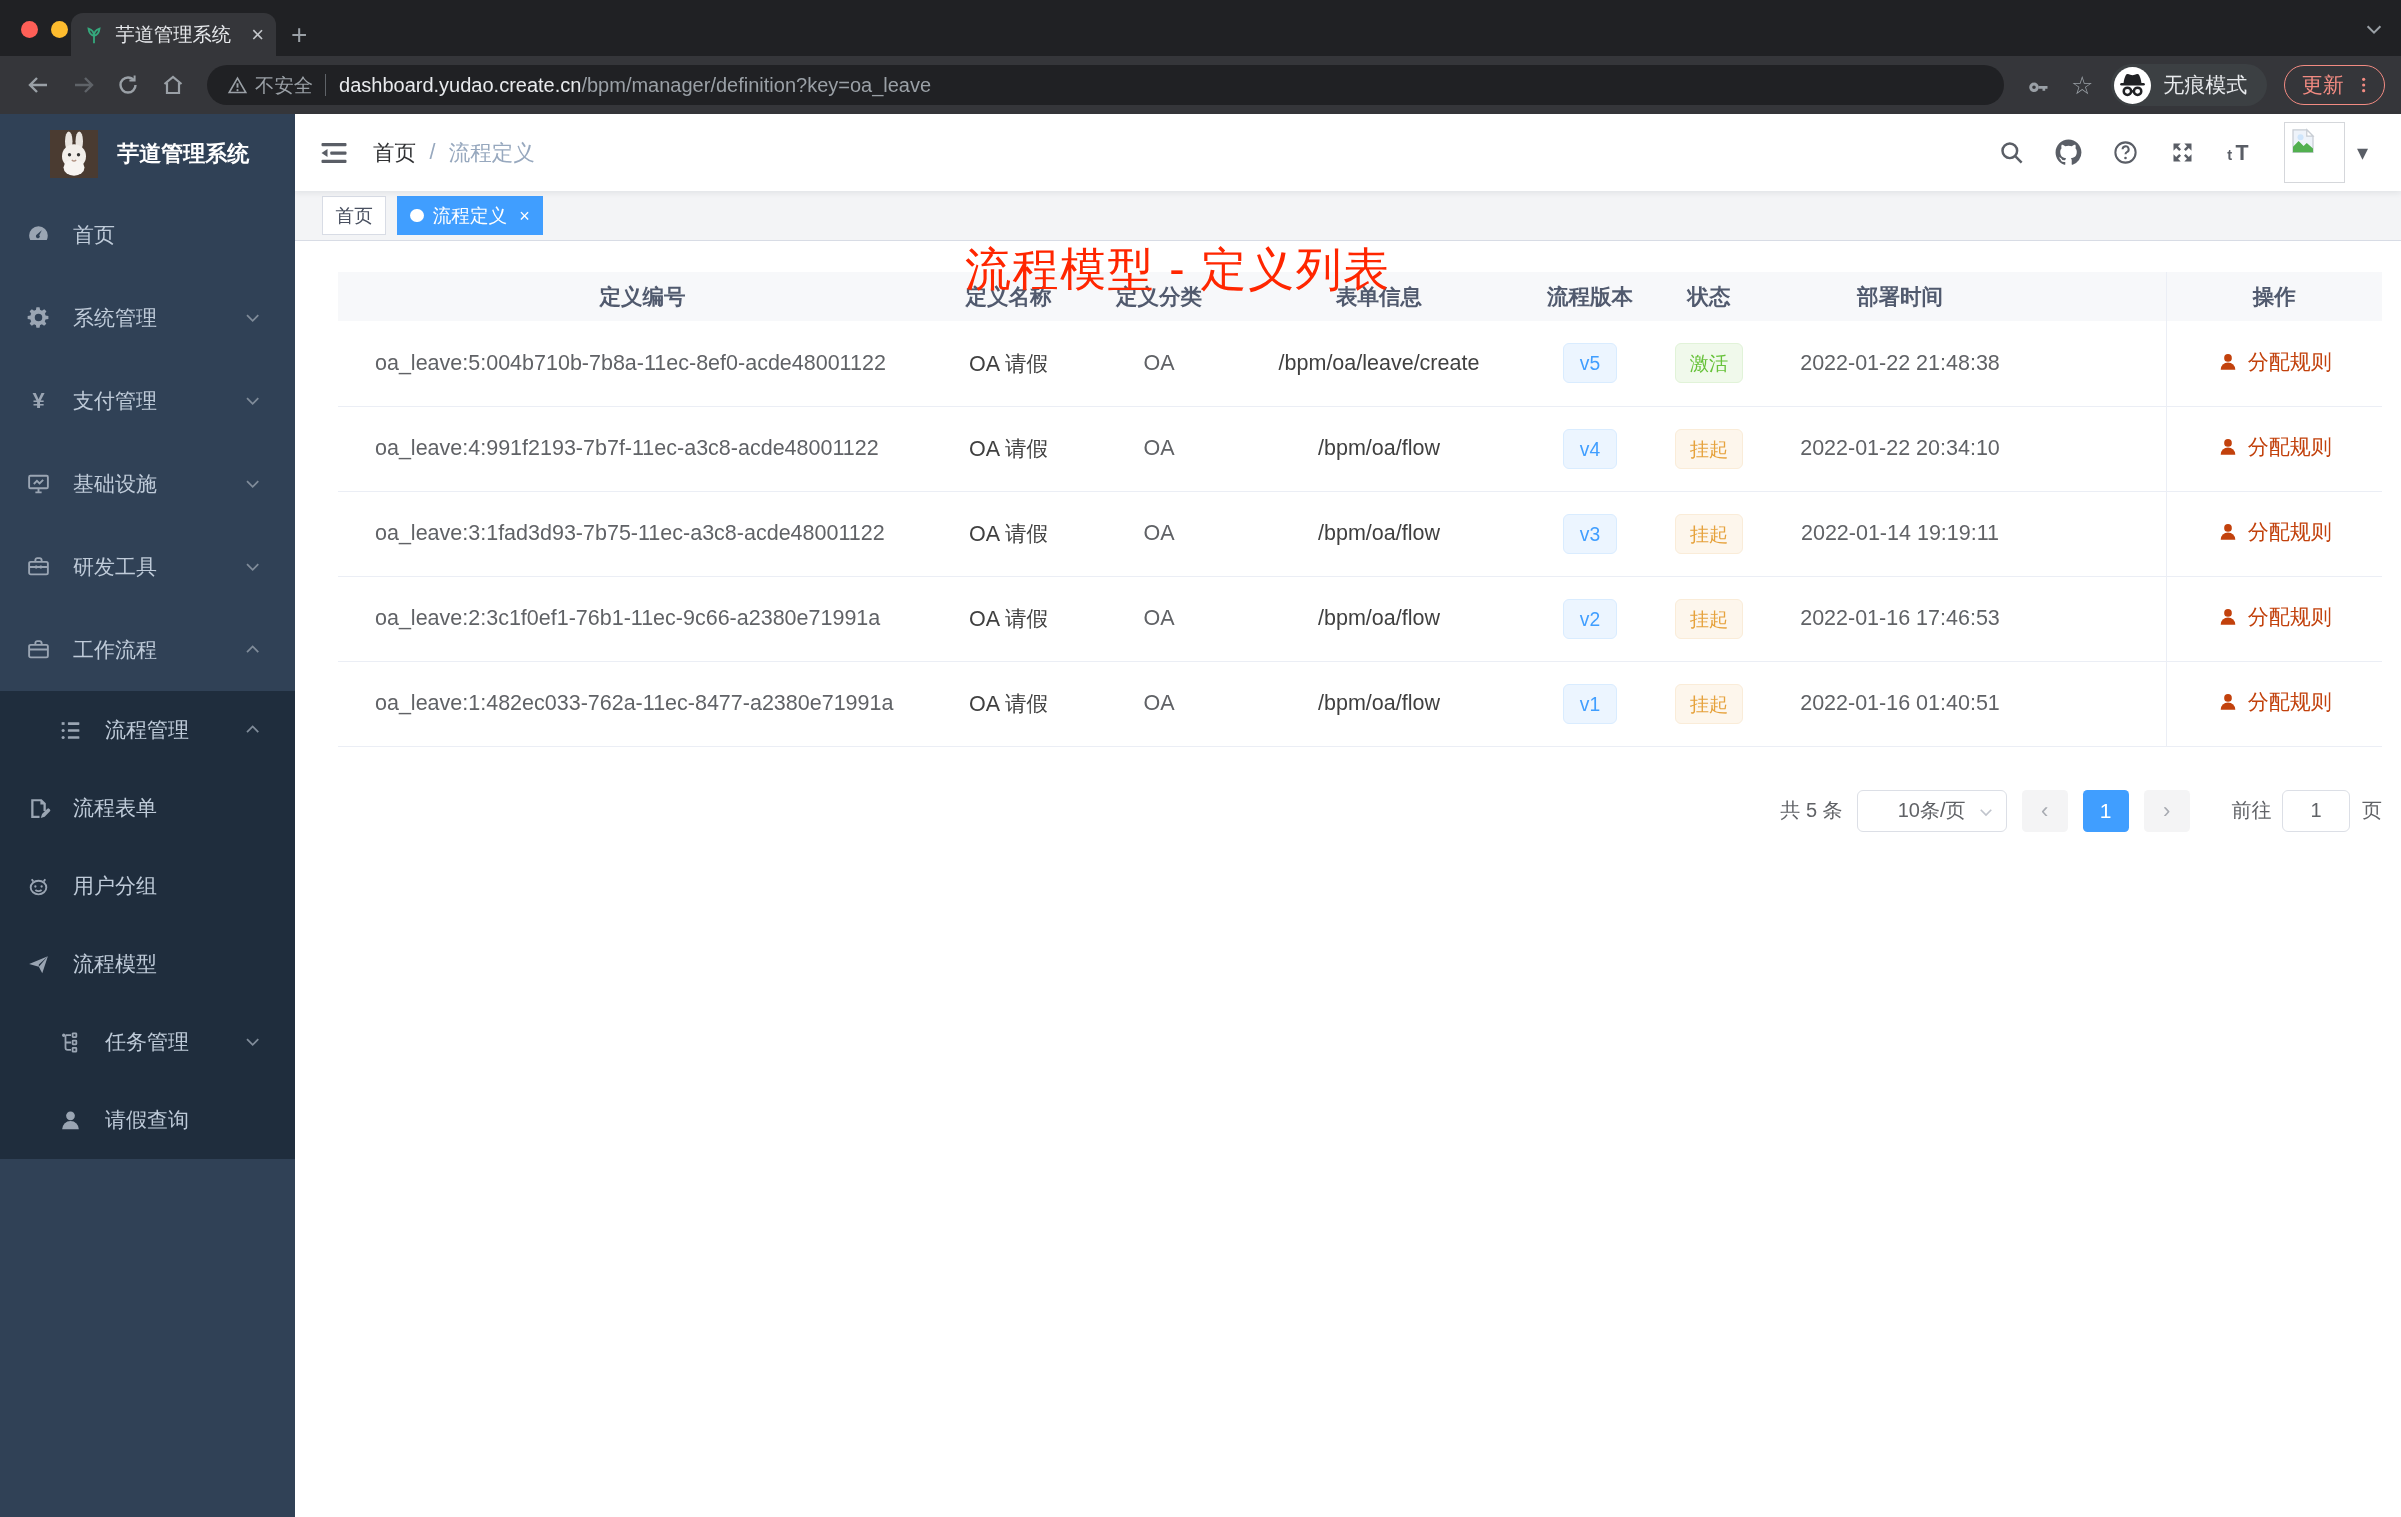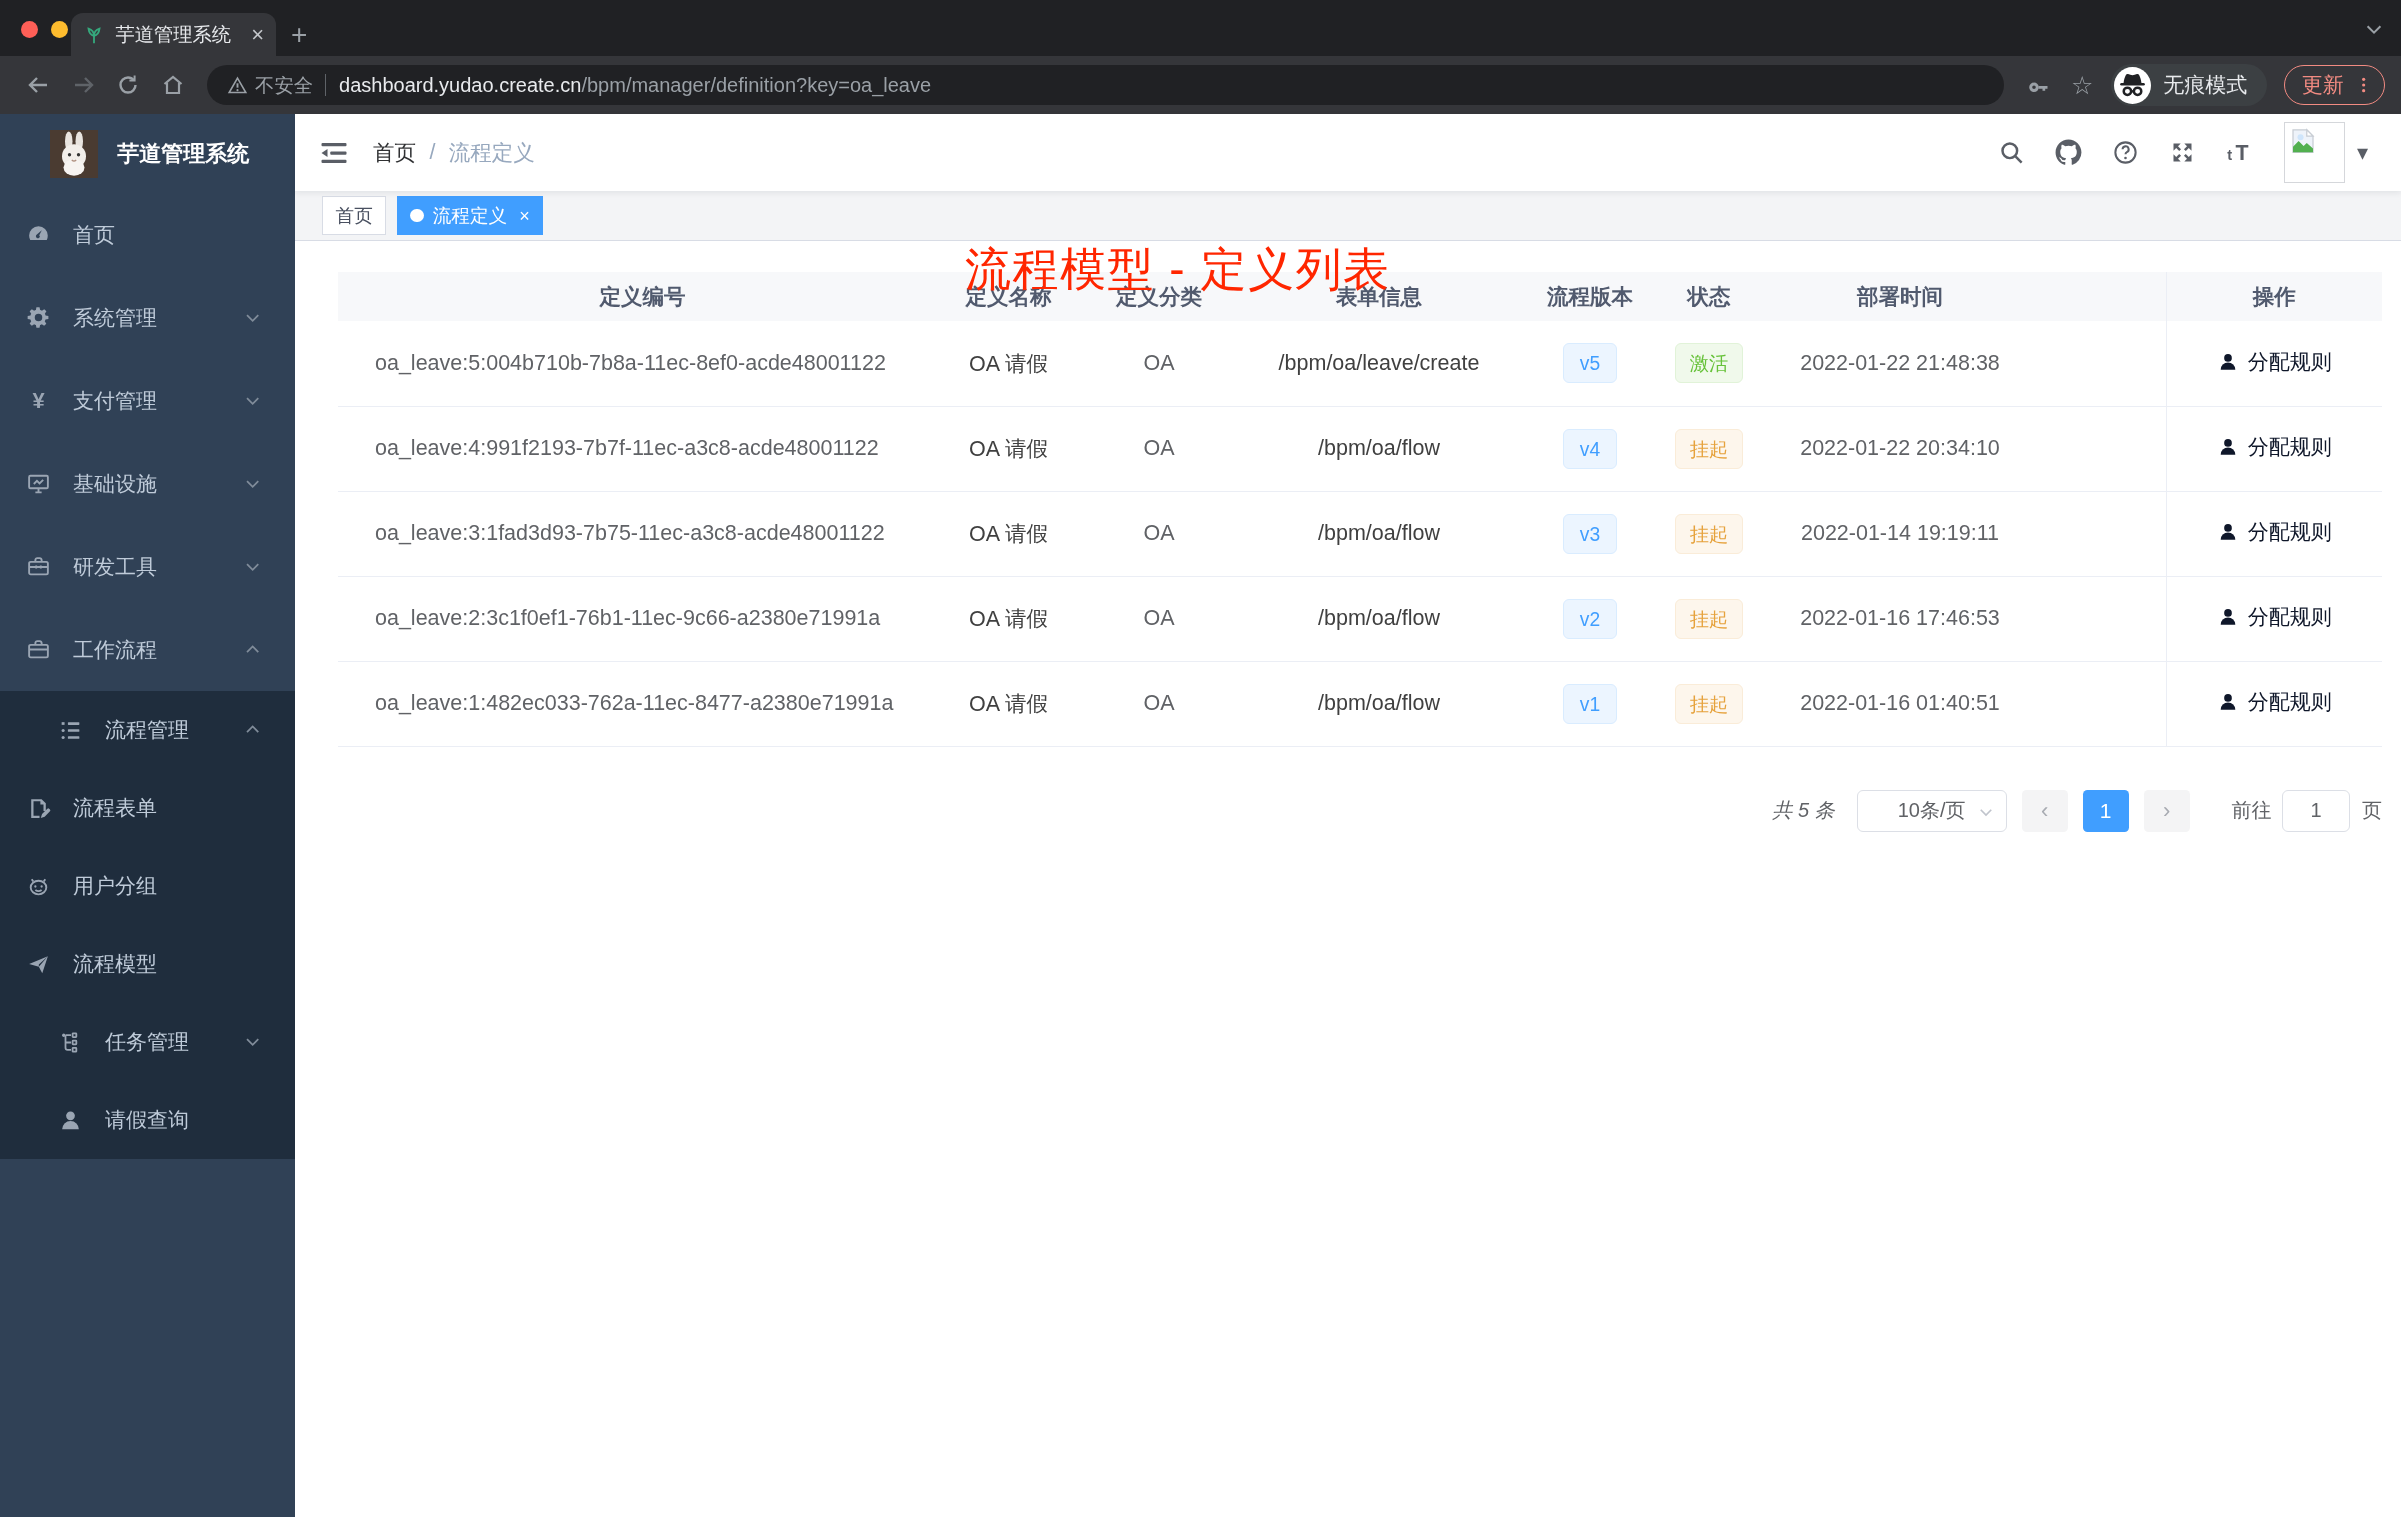--- a/index.html
+++ b/index.html
@@ -84,26 +84,26 @@
   .def-table td { height:85px; border-bottom:0.7px solid #ebeef5; text-align:center; }
   .def-table td.c-id { text-align:left; padding-left:37px; color:#606266; }
   .def-table .op { border-left:0.7px solid #ebeef5; }
   .link { color:#404040; }
   .badge-v { display:inline-block; min-width:54px; height:40px; line-height:39px; padding:0 9px;
              background:#ecf5ff; border:0.7px solid #d9ecff; border-radius:6px; color:#409eff; font-size:19.3px; }
   .badge-s { display:inline-block; min-width:68px; height:40px; line-height:39px; padding:0 10.4px;
              border-radius:6px; font-size:19.3px; }
   .badge-s.success { background:#f0f9eb; border:0.7px solid #e1f3d8; color:#67c23a; }
   .badge-s.warning { background:#fdf6ec; border:0.7px solid #faecd8; color:#e6a23c; }
-  .action { color:#0f172a; display:inline-flex; align-items:center; gap:9px; font-size:21px; }
+  .action { color:#c2410c; display:inline-flex; align-items:center; gap:9px; font-size:21px; }
   .action .a-icon { width:22px; height:22px; }
 
   .pagination { width:2044px; margin-top:43px; display:flex; align-items:center; justify-content:flex-end;
                 font-size:20px; color:#606266; }
-  .pg-total { margin-right:22px;font-style:italic; }
+  .pg-total { margin-right:14px; }
   .pg-size { position:relative; width:150px; height:42px; border:0.7px solid #dcdfe6; border-radius:6px;
              background:#fff; display:flex; align-items:center; justify-content:center; color:#606266; }
   .pg-size .sel-caret { position:absolute; right:10.4px; top:12px; width:18px; height:18px; color:#c0c4cc; }
   .pg-btn { width:46px; height:42px; border-radius:4.5px; background:#f4f4f5; color:#a8abb2; font-size:22px;
             display:flex; align-items:center; justify-content:center; margin-left:15px; }
   .pg-cur { width:46px; height:42px; border-radius:4.5px; background:#409eff; color:#fff; font-size:21px;
             display:flex; align-items:center; justify-content:center; margin-left:15px; }
   .pg-goto { margin-left:42px; }
   .pg-input { width:68px; height:42px; border:0.7px solid #dcdfe6; border-radius:6px; background:#fff;
               display:flex; align-items:center; justify-content:center; margin-left:10.4px; color:#606266; }

